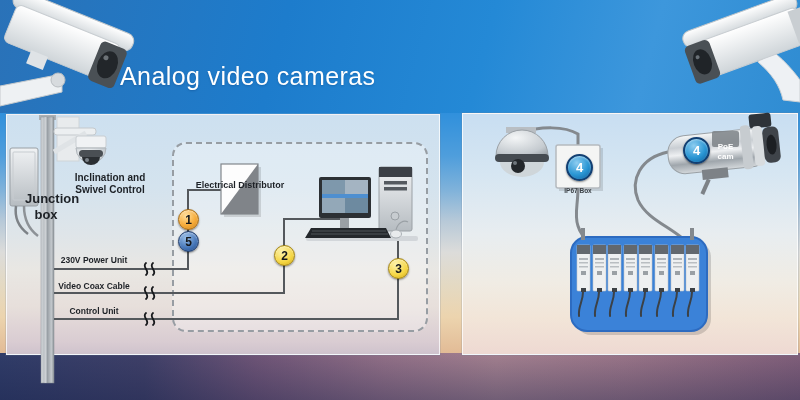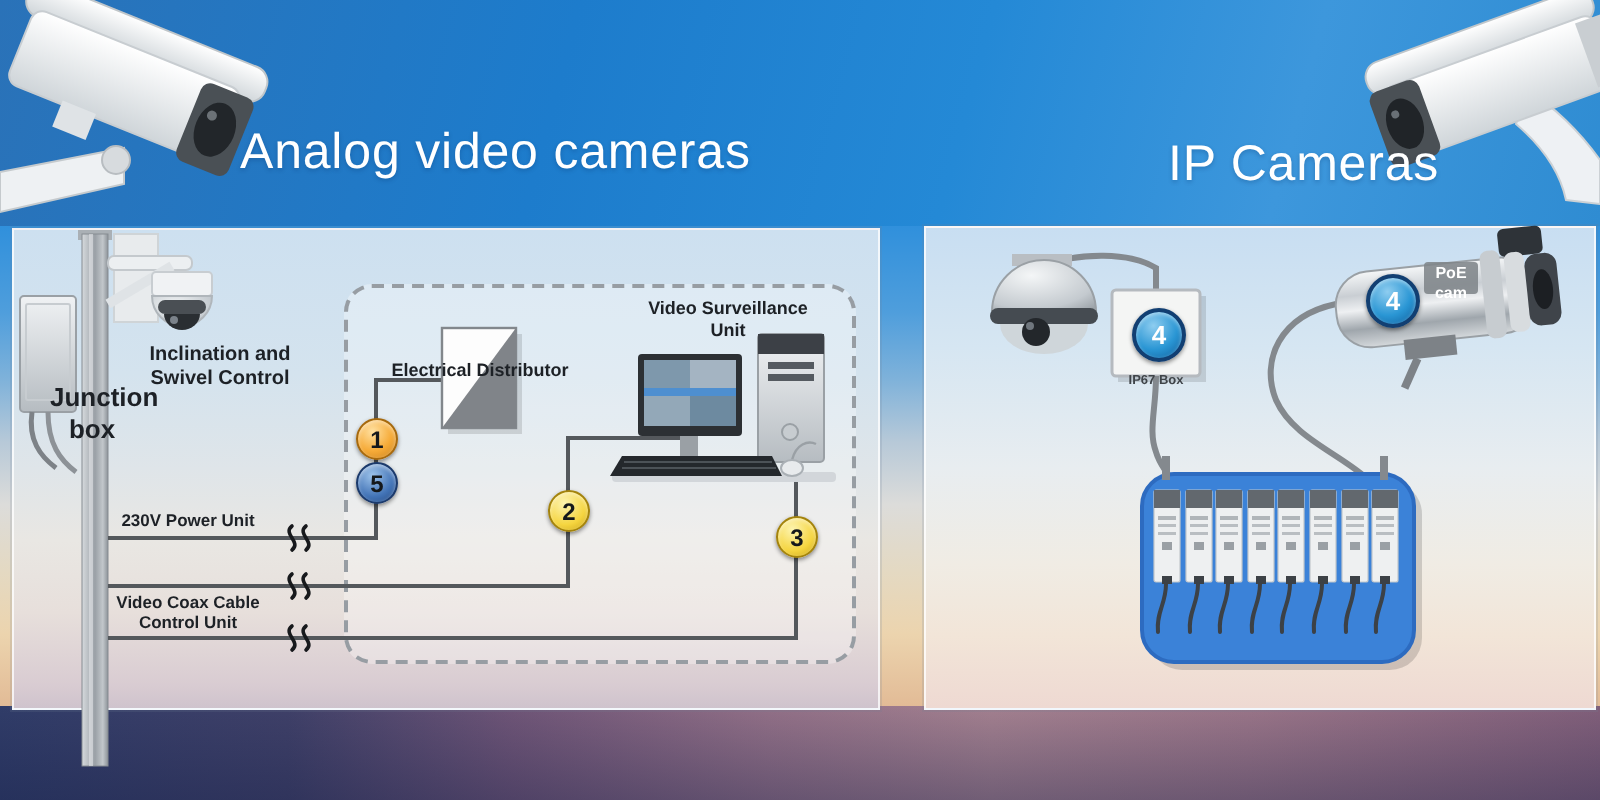--- a/index.html
+++ b/index.html
@@ -36,26 +36,26 @@
   .hero-ip{left:584px;top:68px;}
 
   
   .lbl{position:absolute;font-weight:bold;color:#1d2126;text-align:center;line-height:1.2;}
   .lbl-junction{left:0;top:191px;width:42px;font-size:13px;padding-left:25px;}
   .lbl-inclination{left:55px;top:172px;width:78px;font-size:10px;padding-left:16px;}
   .lbl-distributor{left:190px;top:149px;width:100px;font-size:9px;margin-top:31px;}
   .lbl-vsu{left:322px;top:149px;width:84px;font-size:9px;}
   .lbl-cable{width:84px;left:52px;font-size:8.5px;}
   .lbl-power{top:255px;}
-  .lbl-coax{top:296px;text-align:center;}
+  .lbl-coax{top:281px;text-align:center;}
   .lbl-control{top:306px;}
   .lbl-ip67{left:556px;top:187px;width:44px;font-size:6.5px;color:#3f4449;}
   .poe-chip{position:absolute;left:712px;top:131px;width:27px;height:16px;
     background:rgba(128,133,138,0.88);border-radius:2px;color:#fff;font-weight:bold;
-    font-size:8px;text-align:center;line-height:1.25;padding-top:1px;box-sizing:border-box;}
+    font-size:8px;text-align:center;line-height:1.25;padding-top:11px;box-sizing:border-box;}
 
   
   .marker{position:absolute;width:19px;height:19px;border-radius:50%;
     display:flex;align-items:center;justify-content:center;
     font-weight:bold;font-size:12px;color:#15181b;
     box-shadow:0 1px 2px rgba(0,0,0,0.45),inset 0 1px 2px rgba(255,255,255,0.55);}
   .marker.orange{background:radial-gradient(circle at 38% 30%,#ffe0a0,#f6ab38 55%,#c8801c);border:1px solid #a5690f;}
   .marker.blue{background:radial-gradient(circle at 38% 30%,#9cc2ea,#4273b6 60%,#24477e);border:1px solid #1c3a6b;}
   .marker.yellow{background:radial-gradient(circle at 38% 30%,#fdf4b0,#f5d540 60%,#c9a312);border:1px solid #a3830e;}
   .marker.ip{width:23px;height:23px;color:#fff;font-size:13px;
@@ -249,26 +249,24 @@
       <use href="#poe-module" x="608" y="245"></use>
       <use href="#poe-module" x="624" y="245"></use>
       <use href="#poe-module" x="639" y="245"></use>
       <use href="#poe-module" x="655" y="245"></use>
       <use href="#poe-module" x="671" y="245"></use>
       <use href="#poe-module" x="686" y="245"></use>
     </g>
   </svg>
 
   <div class="hero-title hero-analog">Analog video cameras</div>
-  <div class="hero-title hero-ip">IP Cameras</div>
 
   <div class="lbl lbl-junction">Junction box</div>
   <div class="lbl lbl-inclination">Inclination and Swivel Control</div>
   <div class="lbl lbl-distributor">Electrical Distributor</div>
-  <div class="lbl lbl-vsu">Video Surveillance Unit</div>
   <div class="lbl lbl-cable lbl-power">230V Power Unit</div>
   <div class="lbl lbl-cable lbl-coax">Video Coax Cable</div>
   <div class="lbl lbl-cable lbl-control">Control Unit</div>
   <div class="lbl lbl-ip67">IP67 Box</div>
   <div class="poe-chip">PoE cam</div>
 
   <div class="marker orange m1">1</div>
   <div class="marker blue m5">5</div>
   <div class="marker yellow m2">2</div>
   <div class="marker yellow m3">3</div>

